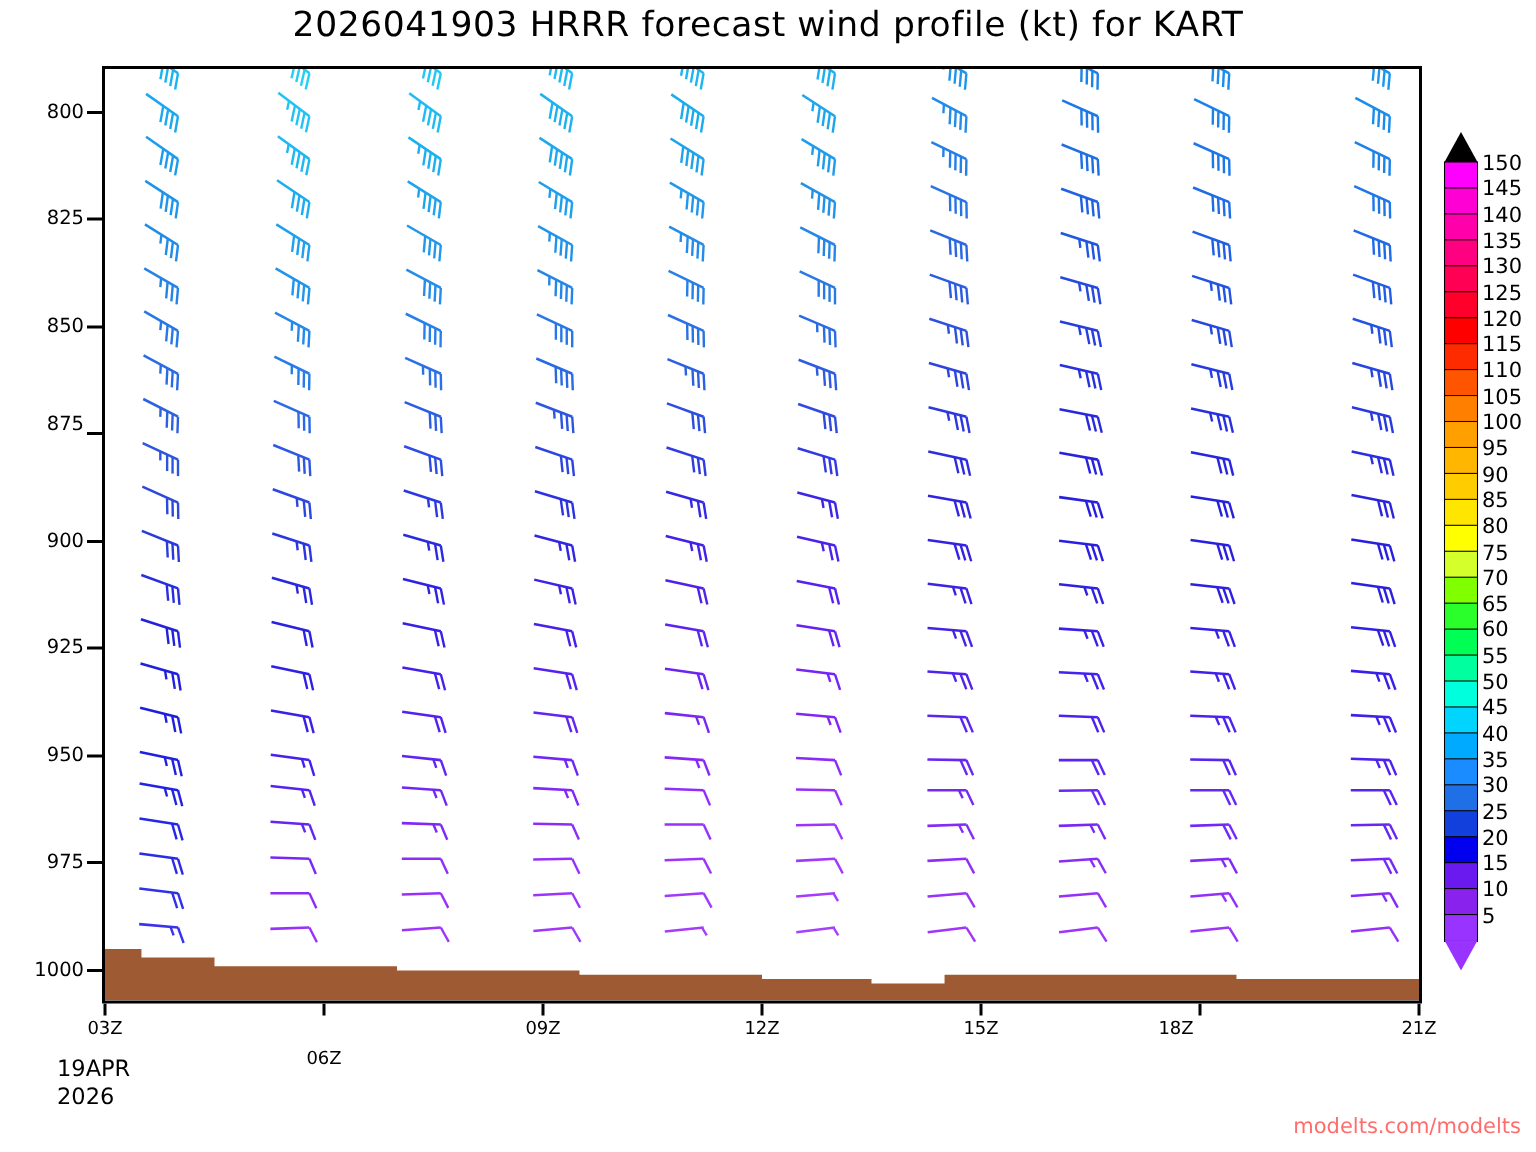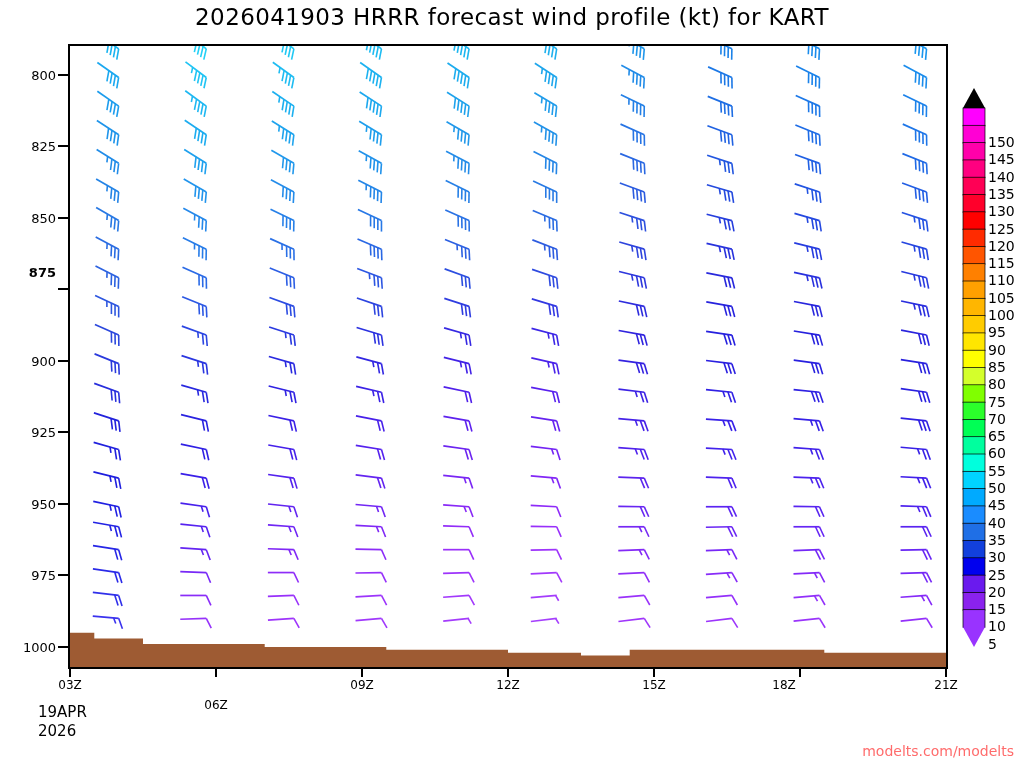--- a/index.html
+++ b/index.html
@@ -92,38 +92,37 @@
     position: absolute;
     left: 962px; top: 88px;
   }
   .cb-label {
     position: absolute;
     left: 26px;
     font-size: 14px;
     color: #000000;
     white-space: nowrap;
     transform: translateY(-50%);
-    margin-top: 33px;
   }
 </style>
 </head>
 <body>
 
 <div id="page">
 
   <div id="chart-title">2026041903 HRRR forecast wind profile (kt) for KART</div>
 
   <div id="yaxis-ticks">
       <div class="ytick-label" style="top: 74.6175px; right: 968px;">800</div>
       <div class="ytick-mark" style="top: 73.6175px;"></div>
       <div class="ytick-label" style="top: 146.161px; right: 968px;">825</div>
       <div class="ytick-mark" style="top: 145.161px;"></div>
       <div class="ytick-label" style="top: 217.705px; right: 968px;">850</div>
       <div class="ytick-mark" style="top: 216.705px;"></div>
-      <div class="ytick-label" style="top: 272px; right: 968px; font-weight: bold;">875</div>
+      <div class="ytick-label" style="top: 283px; right: 968px;">875</div>
       <div class="ytick-mark" style="top: 288.249px;"></div>
       <div class="ytick-label" style="top: 360.793px; right: 968px;">900</div>
       <div class="ytick-mark" style="top: 359.793px;"></div>
       <div class="ytick-label" style="top: 432.336px; right: 968px;">925</div>
       <div class="ytick-mark" style="top: 431.336px;"></div>
       <div class="ytick-label" style="top: 503.88px; right: 968px;">950</div>
       <div class="ytick-mark" style="top: 502.88px;"></div>
       <div class="ytick-label" style="top: 575.424px; right: 968px;">975</div>
       <div class="ytick-mark" style="top: 574.424px;"></div>
       <div class="ytick-label" style="top: 646.968px; right: 968px;">1000</div>

